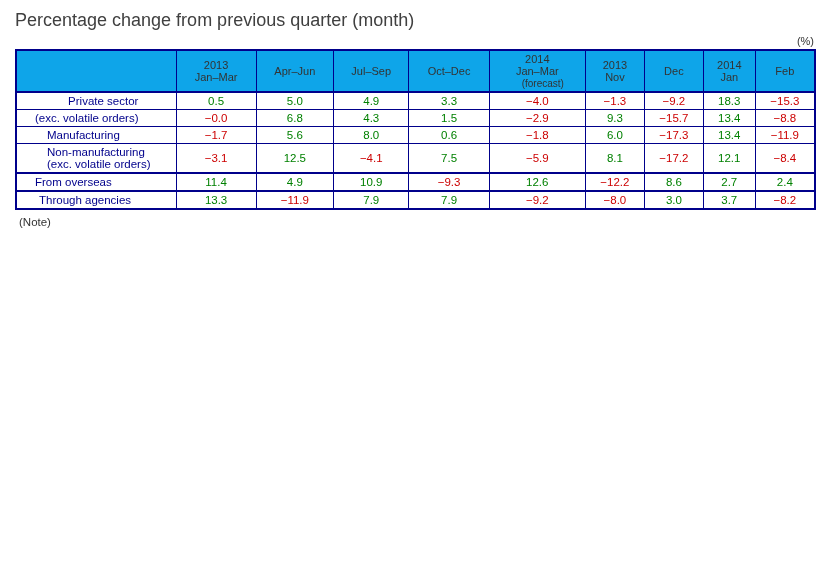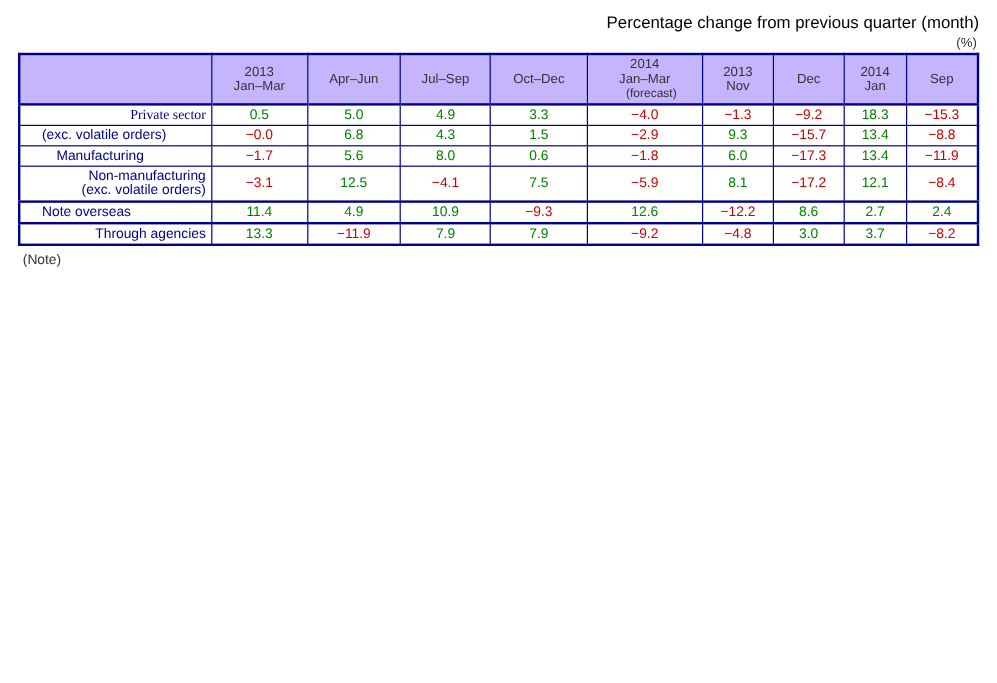--- a/index.html
+++ b/index.html
@@ -5,23 +5,23 @@
     * { box-sizing: border-box; margin: 0; padding: 0; }
     body {
       font-family: Arial, sans-serif;
       font-size: 12px;
       background: #fff;
       width: 831px;
       min-height: 569px;
       padding: 10px 15px;
     }
     .main-title {
-      text-align: right;
-      color: #000000;
-      font-size: 14px;
+      text-align: left;
+      color: #404040;
+      font-size: 18px;
       margin-bottom: 4px;
       font-weight: normal;
     }
     .unit-row {
       text-align: right;
       font-size: 11px;
       color: #333;
       margin-bottom: 2px;
       padding-right: 2px;
     }
@@ -31,21 +31,21 @@
       border: 2px solid #00008B;
     }
     th, td {
       border: 1px solid #00008B;
       padding: 2px 4px;
       text-align: center;
       vertical-align: middle;
       font-size: 11.5px;
     }
     .col-header {
-      background: #c4b5fd;
+      background: #0ea5e9;
       color: #333;
       font-weight: normal;
       font-size: 11px;
     }
     .row-label {
       text-align: left;
       color: #00008B;
       font-size: 11.5px;
       padding-left: 6px;
     }
@@ -80,26 +80,26 @@
     <tr class="top-header-row">
       <th class="col-header" style="width:160px;"></th>
       <th class="col-header">2013<br>Jan–Mar</th>
       <th class="col-header">Apr–Jun</th>
       <th class="col-header">Jul–Sep</th>
       <th class="col-header">Oct–Dec</th>
       <th class="col-header">2014<br>Jan–Mar<br><span style="font-size:10px;margin-left:11px;">(forecast)</span></th>
       <th class="col-header">2013<br>Nov</th>
       <th class="col-header">Dec</th>
       <th class="col-header">2014<br>Jan</th>
-      <th class="col-header">Sep</th>
+      <th class="col-header">Feb</th>
     </tr>
   </thead>
   <tbody id="table-body">
       <tr style="border-top: 2px solid rgb(0, 0, 139);">
-        <td class="row-label" style="padding-left: 18px; text-align: right; font-family: Liberation Serif, serif;">Private sector</td>
+        <td class="row-label" style="padding-left: 18px; text-align: center;">Private sector</td>
         <td class="val-green">0.5</td>
         <td class="val-green">5.0</td>
         <td class="val-green">4.9</td>
         <td class="val-green">3.3</td>
         <td class="val-red">−4.0</td>
         <td class="val-red">−1.3</td>
         <td class="val-red">−9.2</td>
         <td class="val-green">18.3</td>
         <td class="val-red">−15.3</td>
       </tr>
@@ -121,51 +121,51 @@
         <td class="val-green">5.6</td>
         <td class="val-green">8.0</td>
         <td class="val-green">0.6</td>
         <td class="val-red">−1.8</td>
         <td class="val-green">6.0</td>
         <td class="val-red">−17.3</td>
         <td class="val-green">13.4</td>
         <td class="val-red">−11.9</td>
       </tr>
       <tr>
-        <td class="row-label" style="padding-left: 30px; text-align: right;">Non-manufacturing<br>(exc. volatile orders)</td>
+        <td class="row-label" style="padding-left: 30px; text-align: left;">Non-manufacturing<br>(exc. volatile orders)</td>
         <td class="val-red">−3.1</td>
         <td class="val-green">12.5</td>
         <td class="val-red">−4.1</td>
         <td class="val-green">7.5</td>
         <td class="val-red">−5.9</td>
         <td class="val-green">8.1</td>
         <td class="val-red">−17.2</td>
         <td class="val-green">12.1</td>
         <td class="val-red">−8.4</td>
       </tr>
       <tr style="border-top: 2px solid rgb(0, 0, 139);">
-        <td class="row-label" style="padding-left: 18px; text-align: left;">Note overseas</td>
+        <td class="row-label" style="padding-left: 18px; text-align: left;">From overseas</td>
         <td class="val-green">11.4</td>
         <td class="val-green">4.9</td>
         <td class="val-green">10.9</td>
         <td class="val-red">−9.3</td>
         <td class="val-green">12.6</td>
         <td class="val-red">−12.2</td>
         <td class="val-green">8.6</td>
         <td class="val-green">2.7</td>
         <td class="val-green">2.4</td>
       </tr>
       <tr style="border-top: 2px solid rgb(0, 0, 139);">
-        <td class="row-label" style="padding-left: 12px; text-align: right; margin-left: 17px;">Through agencies</td>
+        <td class="row-label" style="padding-left: 22px; text-align: left; margin-left: 17px;">Through agencies</td>
         <td class="val-green">13.3</td>
         <td class="val-red">−11.9</td>
         <td class="val-green">7.9</td>
         <td class="val-green">7.9</td>
         <td class="val-red">−9.2</td>
-        <td class="val-red">−4.8</td>
+        <td class="val-red">−8.0</td>
         <td class="val-green">3.0</td>
         <td class="val-green">3.7</td>
         <td class="val-red">−8.2</td>
       </tr>
     </tbody>
 </table>
 
 <div class="notes-section">
   <span class="note-label">(Note)</span>
 </div>

